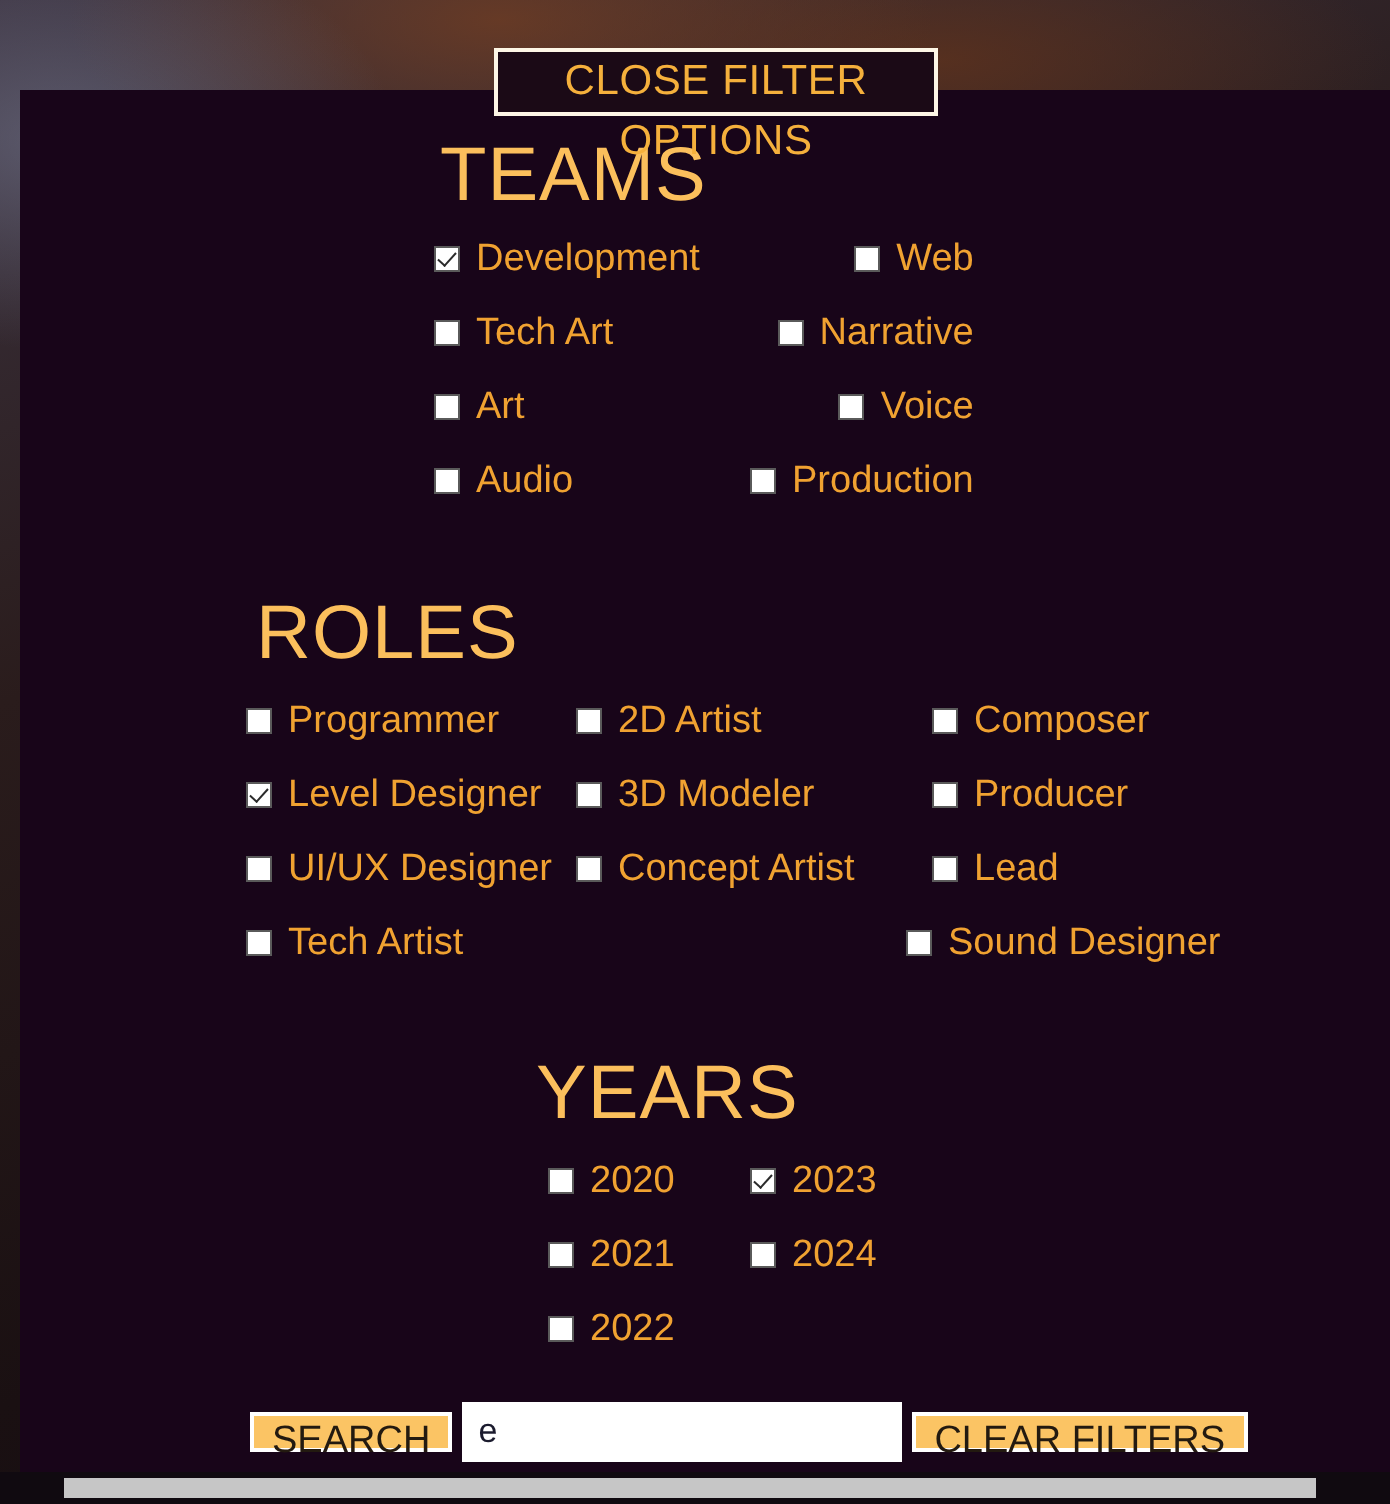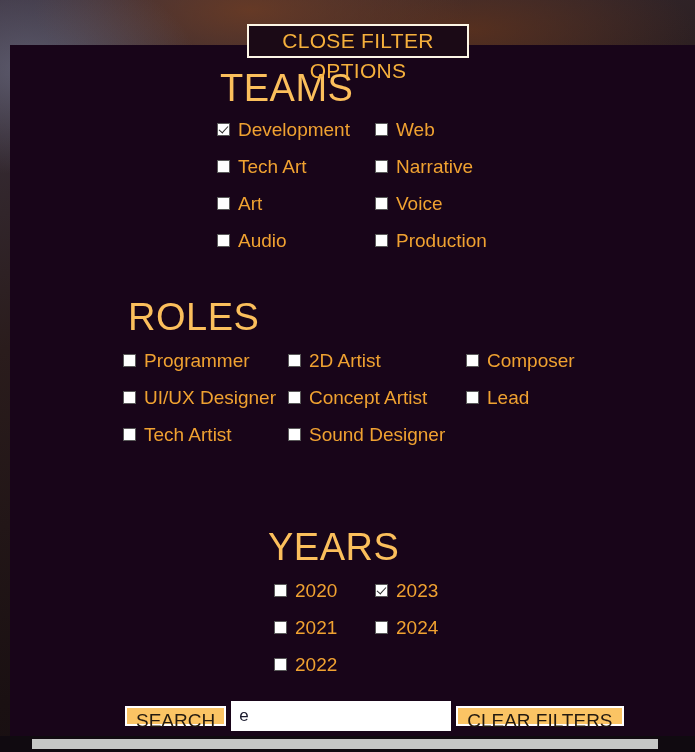--- a/index.html
+++ b/index.html
@@ -67,20 +67,21 @@
     font-weight: normal;
     letter-spacing: 0.5px;
     margin: 10px;
     line-height: 1;
   }
 
   .opt-row {
     display: flex;
     align-items: center;
     height: 37px;
+    justify-content: space-between;
   }
   .opt {
     display: flex;
     align-items: center;
     cursor: pointer;
   }
   .box {
     width: 13px;
     height: 13px;
     box-sizing: border-box;
@@ -251,20 +252,34 @@
         <div class="opt">
           <span class="box"></span>
           <span class="opt-label">2D Artist</span>
         </div>
         <div class="opt">
           <span class="box"></span>
           <span class="opt-label">Composer</span>
         </div>
       </div>
 
+      <div class="opt-row">
+        <div class="opt">
+          <span class="box checked"></span>
+          <span class="opt-label">Level Designer</span>
+        </div>
+        <div class="opt">
+          <span class="box"></span>
+          <span class="opt-label">3D Modeler</span>
+        </div>
+        <div class="opt">
+          <span class="box"></span>
+          <span class="opt-label">Producer</span>
+        </div>
+      </div>
 
       <div class="opt-row">
         <div class="opt">
           <span class="box"></span>
           <span class="opt-label">UI/UX Designer</span>
         </div>
         <div class="opt">
           <span class="box"></span>
           <span class="opt-label">Concept Artist</span>
         </div>

